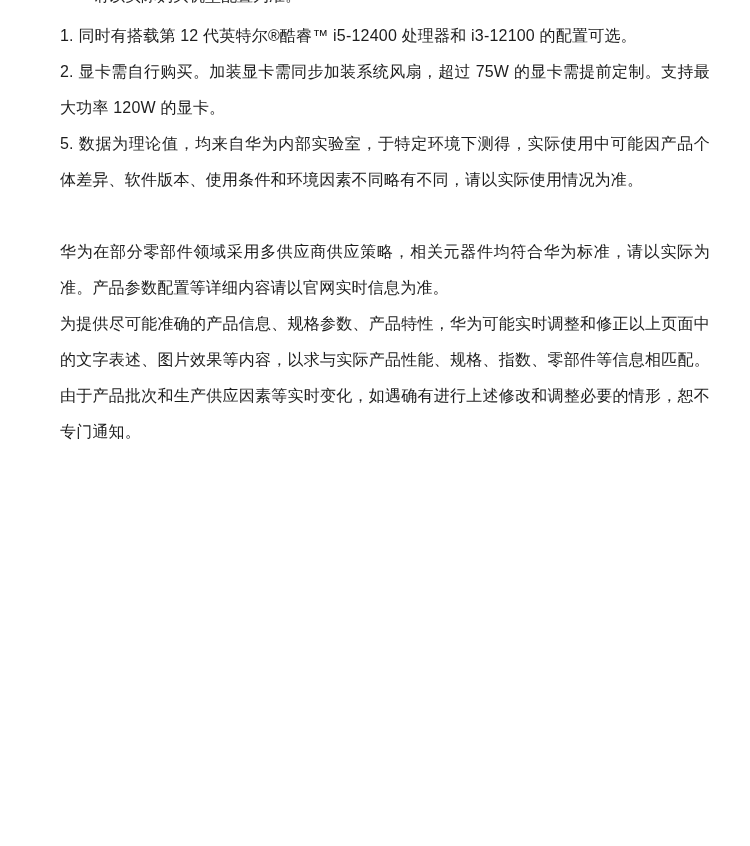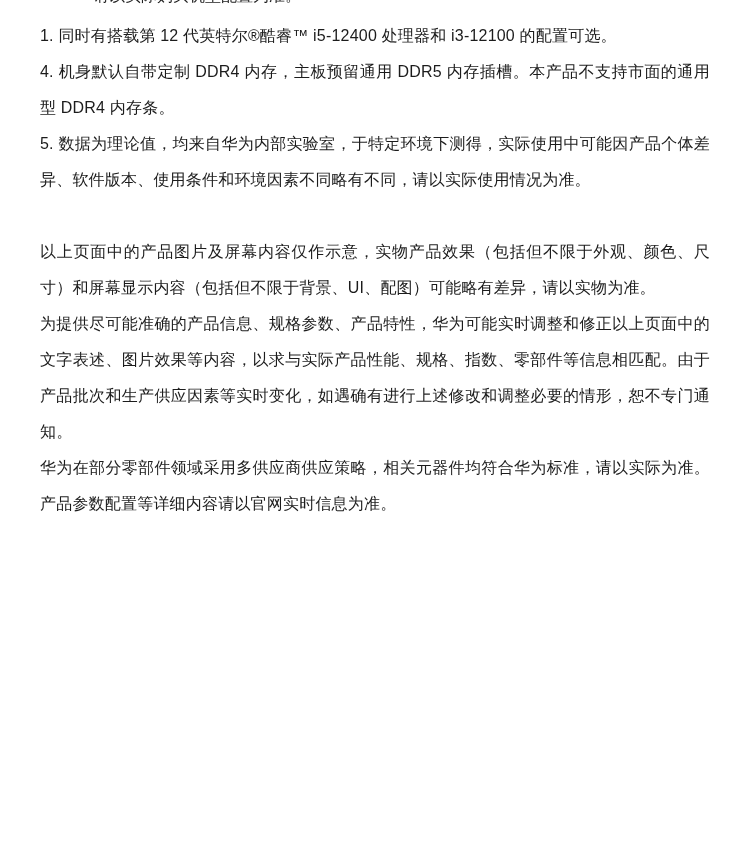--- a/index.html
+++ b/index.html
@@ -10,21 +10,21 @@
   .page {
     position: relative;
     width: 750px;
     height: 846px;
     background: #ffffff;
     overflow: hidden;
     font-family: "Liberation Sans", sans-serif;
     color: #1c1c1c;
   }
   .content {
-    padding: 18px 40px 0 40px;
+    padding: 18px 40px 0 60px;
   }
   .text-line {
     margin: 0;
     font-size: 16px;
     line-height: 36px;
     text-align: justify;
     letter-spacing: 0.2px;
     word-break: break-word;
     color: #1c1c1c;
   }
@@ -45,23 +45,22 @@
 </head>
 <body>
 
 <div class="page">
 
   <span class="clipped-top-line">请以实际购买机型配置为准。</span>
 
   <div class="content">
 
     <p class="text-line">1. 同时有搭载第 12 代英特尔®酷睿™ i5-12400 处理器和 i3-12100 的配置可选。</p>
-    <p class="text-line">4. 机身默认自带定制 DDR4 内存，主板预留通用 DDR5 内存插槽。本产品不支持市面的通用型 DDR4 内存条。</p>
+    <p class="text-line">2. 显卡需自行购买。加装显卡需同步加装系统风扇，超过 75W 的显卡需提前定制。支持最大功率 120W 的显卡。</p>
     <p class="text-line">5. 数据为理论值，均来自华为内部实验室，于特定环境下测得，实际使用中可能因产品个体差异、软件版本、使用条件和环境因素不同略有不同，请以实际使用情况为准。</p>
 
     <div class="blank-line"></div>
 
-    <p class="text-line">以上页面中的产品图片及屏幕内容仅作示意，实物产品效果（包括但不限于外观、颜色、尺寸）和屏幕显示内容（包括但不限于背景、UI、配图）可能略有差异，请以实物为准。</p>
+    <p class="text-line">华为在部分零部件领域采用多供应商供应策略，相关元器件均符合华为标准，请以实际为准。产品参数配置等详细内容请以官网实时信息为准。</p>
     <p class="text-line">为提供尽可能准确的产品信息、规格参数、产品特性，华为可能实时调整和修正以上页面中的文字表述、图片效果等内容，以求与实际产品性能、规格、指数、零部件等信息相匹配。由于产品批次和生产供应因素等实时变化，如遇确有进行上述修改和调整必要的情形，恕不专门通知。</p>
-    <p class="text-line">华为在部分零部件领域采用多供应商供应策略，相关元器件均符合华为标准，请以实际为准。产品参数配置等详细内容请以官网实时信息为准。</p>
 
   </div>
 </div>
 
 </body></html>

